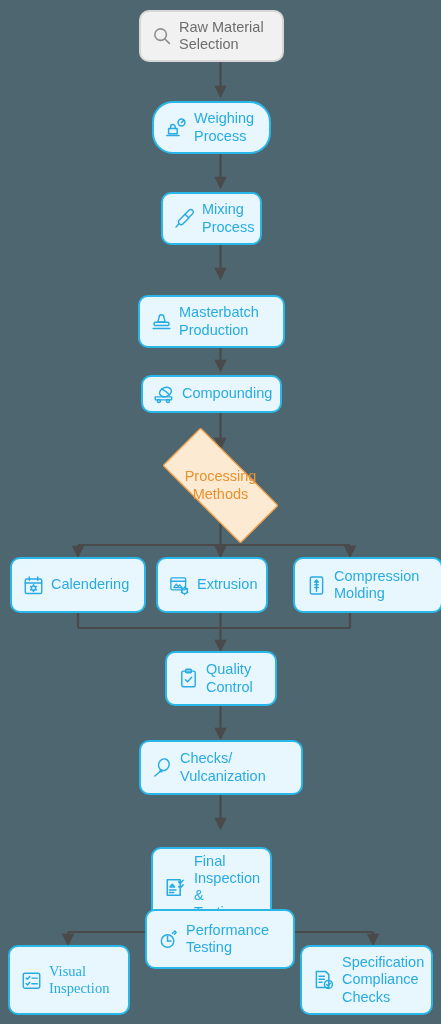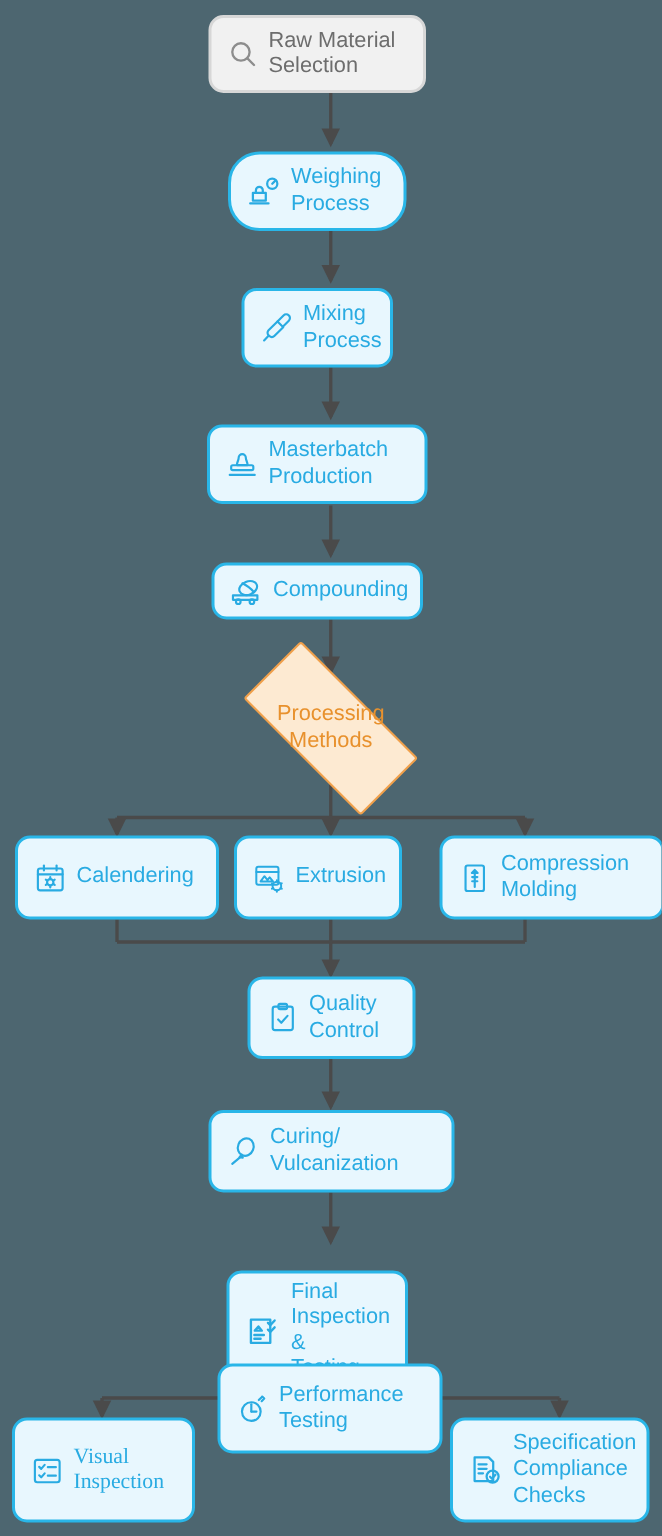--- a/index.html
+++ b/index.html
@@ -131,21 +131,21 @@
       <svg width="23" height="23" viewBox="0 0 24 24" fill="none" stroke="#29abe2" stroke-width="1.5" stroke-linecap="round" stroke-linejoin="round">
         <path d="M20.4,3.4 a2.6,2.6 0 0 0-3.7,0 l-4.2,4.2 3.7,3.7 4.2,-4.2 a2.6,2.6 0 0 0 0,-3.7 z"></path>
         <path d="M12.5,7.6 L6.3,13.8 a2.4,2.4 0 0 0 0,3.4 l0.6,0.6 a2.4,2.4 0 0 0 3.4,0 l6.2,-6.2"></path>
         <line x1="6.3" y1="17.6" x2="3.2" y2="20.8"></line>
       </svg>
     </span>
     <span class="label">Mixing
 Process</span>
   </div>
 
-  <div class="node" style="left:138px;top:283px;width:147px;height:53px;">
+  <div class="node" style="left:138px;top:295px;width:147px;height:53px;">
     <span class="icon">
       <svg width="23" height="23" viewBox="0 0 24 24" fill="none" stroke="#29abe2" stroke-width="1.5" stroke-linecap="round" stroke-linejoin="round">
         <path d="M8.3,12.6 c0,-2.4 1.2,-3.2 1.2,-5.1 a2.5,2.5 0 0 1 5,0 c0,1.9 1.2,2.7 1.2,5.1 z"></path>
         <rect x="4.3" y="12.7" width="15.4" height="3.4" rx="1.1"></rect>
         <line x1="3.3" y1="19.4" x2="20.7" y2="19.4"></line>
       </svg>
     </span>
     <span class="label">Masterbatch
 Production</span>
   </div>
@@ -223,21 +223,21 @@
   </div>
 
   <div class="node" style="left:139px;top:740px;width:164px;height:55px;">
     <span class="icon">
       <svg width="23" height="23" viewBox="0 0 24 24" fill="none" stroke="#29abe2" stroke-width="1.5" stroke-linecap="round" stroke-linejoin="round">
         <ellipse cx="13.4" cy="9.1" rx="5.4" ry="6.2" transform="rotate(22 13.4 9.1)"></ellipse>
         <path d="M10.6,14.3 l-1.5,1.8 2.2,0.3 z"></path>
         <line x1="9.6" y1="16.1" x2="4" y2="20.8"></line>
       </svg>
     </span>
-    <span class="label">Curing/
+    <span class="label">Checks/
 Vulcanization</span>
   </div>
 
   <div class="node" style="left:151px;top:847px;width:121px;height:80px;">
     <span class="icon">
       <svg width="25" height="25" viewBox="0 0 24 24" fill="none" stroke="#29abe2" stroke-width="1.5" stroke-linecap="round" stroke-linejoin="round">
         <path d="M4.1,4.6 h12.4 v14.8 h-12.4 z"></path>
         <path d="M6.6,11.6 l2.3,-2.7 2.2,2.7 z"></path>
         <line x1="6.3" y1="14.4" x2="12.4" y2="14.4"></line>
         <line x1="6.3" y1="16.8" x2="10.3" y2="16.8"></line>

